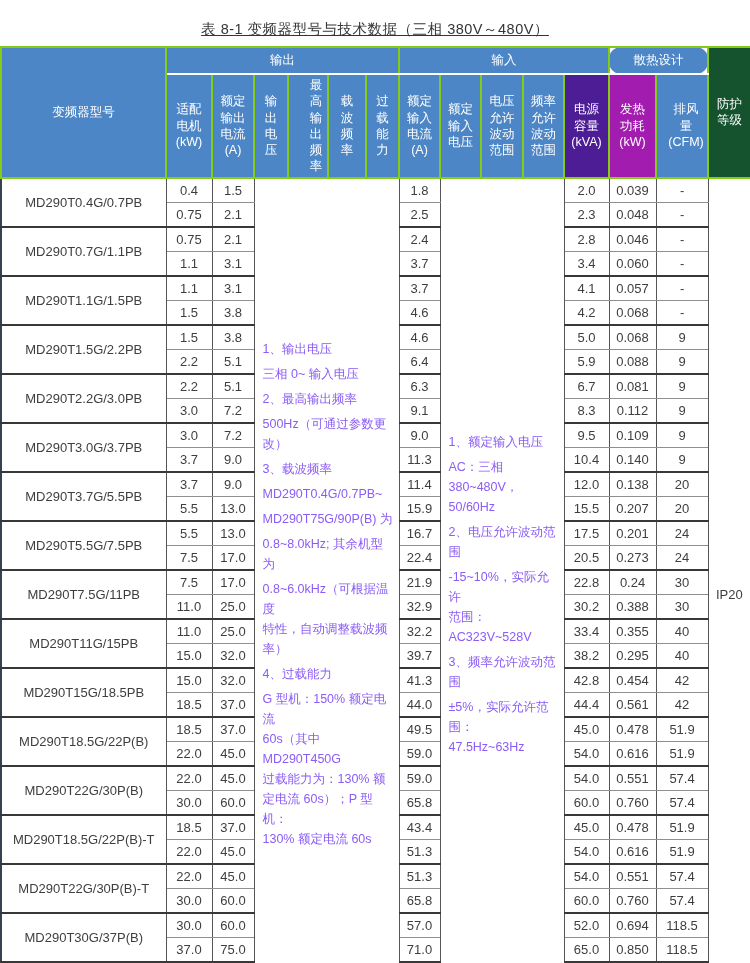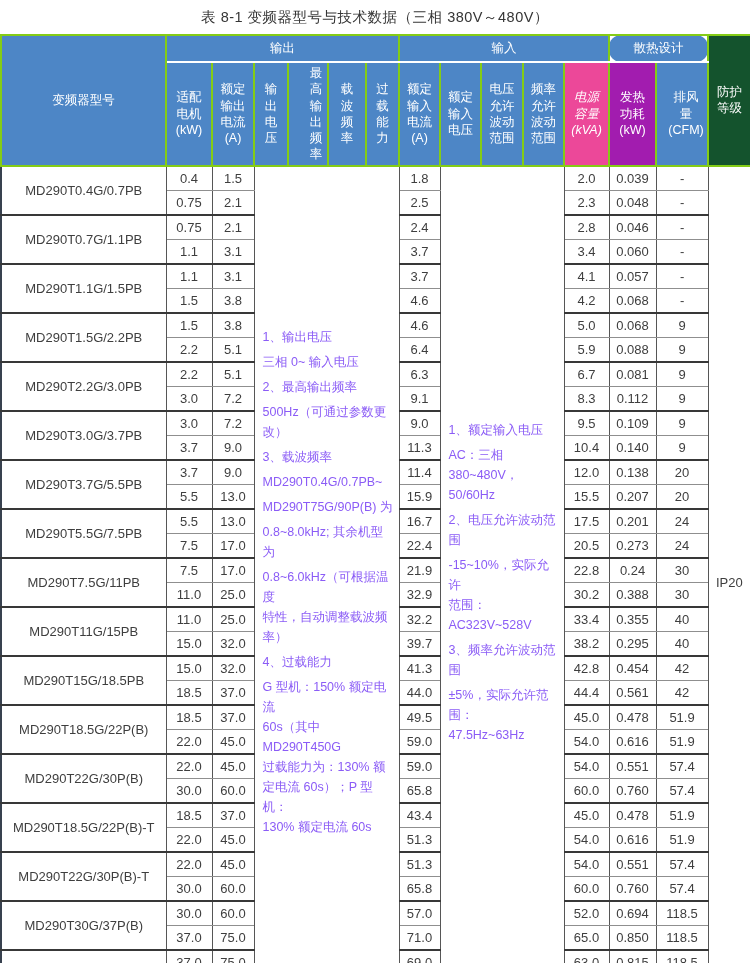--- a/index.html
+++ b/index.html
@@ -6,22 +6,23 @@
   body{
     width:750px;
     font-family:"Liberation Sans","DejaVu Sans",sans-serif;
     color:#3e3e3e;
   }
   .title{
     text-align:center;
     font-size:14.5px;
     font-weight:500;
     color:#353535;
-    padding:8px 0 7px;
+    padding:20px 0 7px;
     letter-spacing:.5px;
+    text-decoration:underline;
   }
   table.spec{
     width:750px;
     border-collapse:collapse;
     table-layout:fixed;
     border:2px solid #38414f;
   }
   
   thead th{
     background:#4d86c6;
@@ -131,21 +132,21 @@
 输入
 电压</th>
       <th style="background: rgb(77, 134, 198);">电压
 允许
 波动
 范围</th>
       <th style="background: rgb(77, 134, 198);">频率
 允许
 波动
 范围</th>
-      <th style="background: #ec4899; font-style: italic;">电源
+      <th style="background: #4c1d95;">电源
 容量
 (kVA)</th>
       <th style="background: #a21caf;">发热
 功耗
 (kW)</th>
       <th style="background: rgb(77, 134, 198); padding-left: 8px;">排风
 量
 (CFM)</th>
     </tr>
   </thead>

